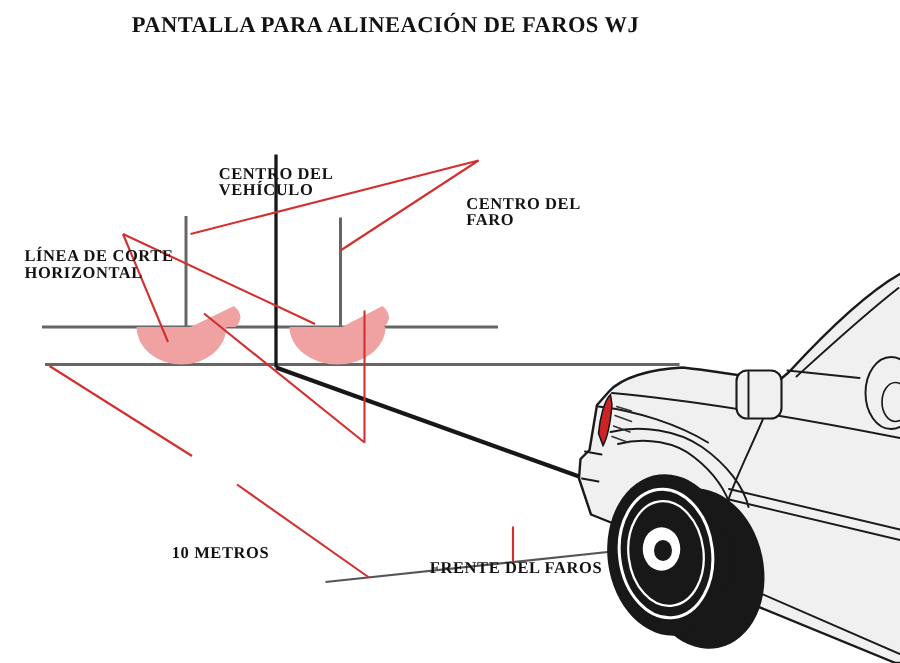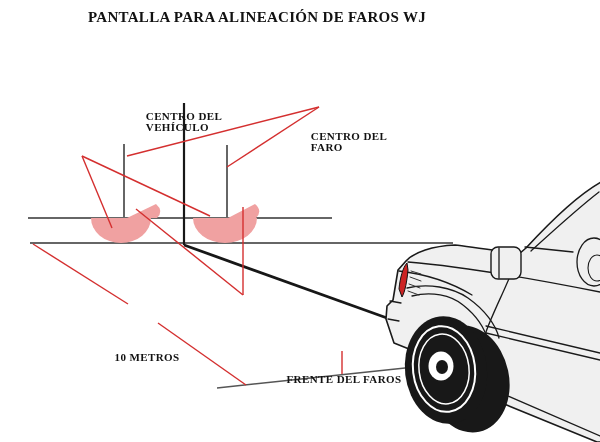--- a/index.html
+++ b/index.html
@@ -104,15 +104,17 @@
       <ellipse class="stroke-only" cx="594" cy="262" rx="17" ry="24" stroke="#1a1a1a" stroke-width="1.3"></ellipse>
       <ellipse class="stroke-only" cx="597" cy="268" rx="9" ry="13" stroke="#1a1a1a" stroke-width="1.1"></ellipse>
     </g>
   </svg>
 
   <div class="title" style="left:257px;top:9px;">PANTALLA PARA ALINEACIÓN DE FAROS WJ</div>
   <div class="lbl" style="left:184px;top:71px;">CENTRO DEL
 VEHÍCULO</div>
   <div class="lbl" style="left:349px;top:91px;">CENTRO DEL
 FARO</div>
-  <div class="lbl" style="left:147px;top:312px;">10 METROS</div>
+  <div class="lbl" style="left:66px;top:126px;">LÍNEA DE CORTE
+HORIZONTAL</div>
+  <div class="lbl" style="left:147px;top:324px;">10 METROS</div>
   <div class="lbl" style="left:344px;top:334px;">FRENTE DEL FAROS</div>
 </div>
 
 </body></html>

